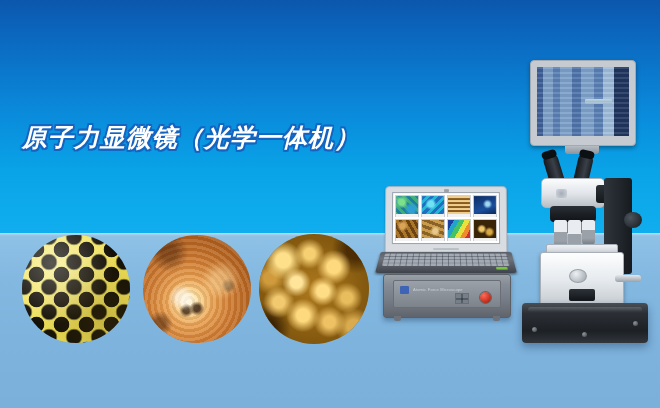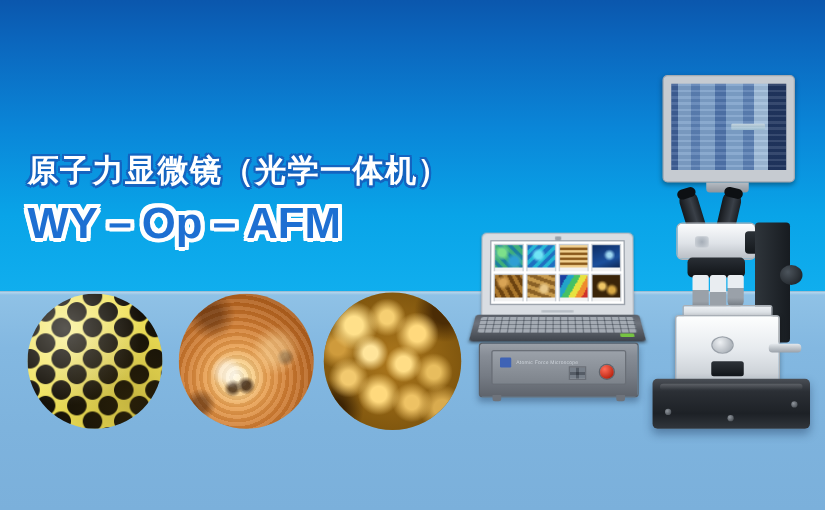--- a/index.html
+++ b/index.html
@@ -18,21 +18,21 @@
   .bg-floor{
     position:absolute;left:0;top:233px;width:660px;height:175px;
     background:linear-gradient(180deg,#90c2e6 0%,#83b8e1 26%,#7eb3dd 62%,#7bb0db 100%);
   }
   .bg-floor:after{
     content:"";position:absolute;left:0;top:0;width:100%;height:3px;
     background:linear-gradient(180deg,rgba(255,255,255,.42),rgba(255,255,255,0));
   }
 
   
-  .titleblock{position:absolute;left:22px;top:122px;}
+  .titleblock{position:absolute;left:22px;top:122px;font-style:italic;}
   .cn-title{
     font-size:25px;line-height:31px;font-weight:bold;color:#ffffff;
     letter-spacing:1px;white-space:nowrap;
     text-shadow:
       -1.6px -1.6px 0 #1464c0, 1.6px -1.6px 0 #1464c0,
       -1.6px  1.6px 0 #1464c0, 1.6px  1.6px 0 #1464c0,
        0 -1.8px 0 #1464c0, 0 1.8px 0 #1464c0,
       -1.8px 0 0 #1464c0, 1.8px 0 0 #1464c0;
   }
   .model{
@@ -202,21 +202,20 @@
 </head>
 <body>
 
 <div id="stage">
 
   <div class="bg-sky"></div>
   <div class="bg-floor"></div>
 
   <div class="titleblock">
     <div class="cn-title">原子力显微镜（光学一体机）</div>
-    <div class="model">WY－Op－AFM</div>
   </div>
 
   <div class="sample s1">
     <div class="grain"></div>
   </div>
   <div class="sample s2">
     <div class="grain"></div>
   </div>
   <div class="sample s3">
     <div class="grain"></div>

